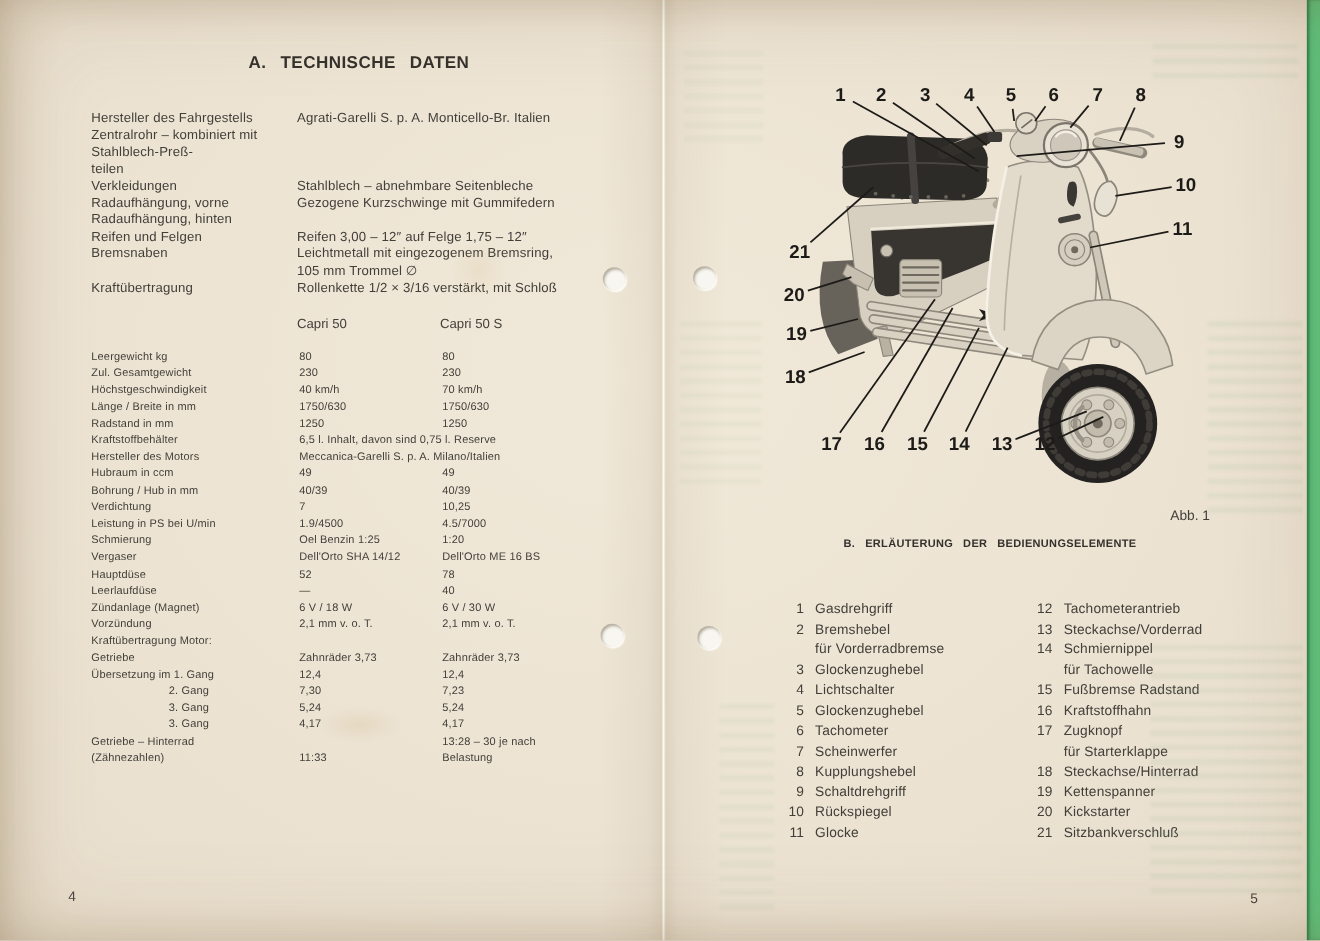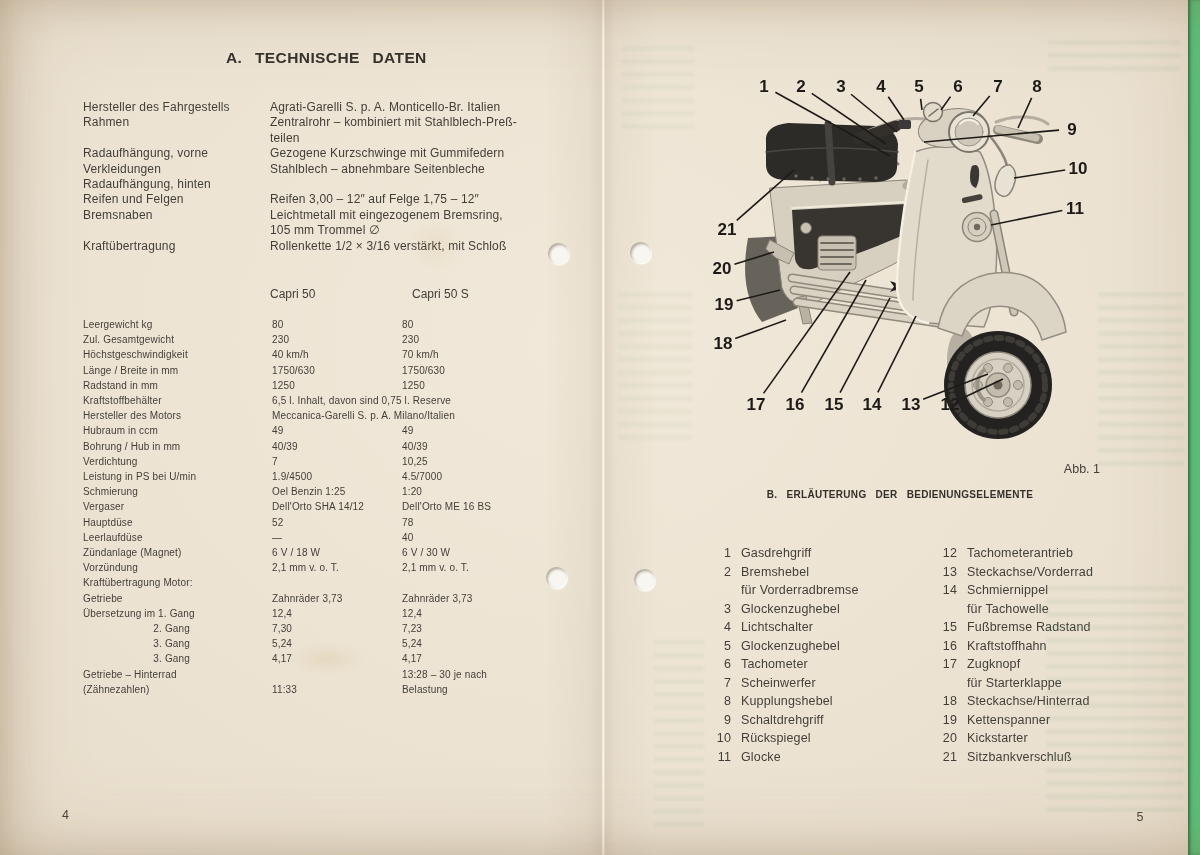--- a/index.html
+++ b/index.html
@@ -68,36 +68,35 @@
   <div class="abs title-a">A. TECHNISCHE DATEN</div>
 
   <div class="abs spec-list" id="spec-list">
       <div class="spec-row">
         <div class="spec-label">Hersteller des Fahrgestells</div>
         <div class="spec-value">
           <div>Agrati-Garelli S. p. A. Monticello-Br. Italien</div>
         </div>
       </div>
       <div class="spec-row">
-        <div class="spec-label">Rahmen</div>
         <div class="spec-value">
           <div>Zentralrohr – kombiniert mit Stahlblech-Preß-</div>
           <div>teilen</div>
         </div>
       </div>
       <div class="spec-row">
+        <div class="spec-label">Verkleidungen</div>
+        <div class="spec-value">
+          <div>Stahlblech – abnehmbare Seitenbleche</div>
+        </div>
+      </div>
+      <div class="spec-row">
         <div class="spec-label">Radaufhängung, vorne</div>
         <div class="spec-value">
           <div>Gezogene Kurzschwinge mit Gummifedern</div>
-        </div>
-      </div>
-      <div class="spec-row">
-        <div class="spec-label">Verkleidungen</div>
-        <div class="spec-value">
-          <div>Stahlblech – abnehmbare Seitenbleche</div>
         </div>
       </div>
       <div class="spec-row">
         <div class="spec-label">Radaufhängung, hinten</div>
       </div>
       <div class="spec-row">
         <div class="spec-label">Reifen und Felgen</div>
         <div class="spec-value">
           <div>Reifen 3,00 – 12″ auf Felge 1,75 – 12″</div>
         </div>
@@ -111,21 +110,21 @@
       </div>
       <div class="spec-row">
         <div class="spec-label">Kraftübertragung</div>
         <div class="spec-value">
           <div>Rollenkette 1/2 × 3/16 verstärkt, mit Schloß</div>
         </div>
       </div>
     </div>
 
   <div class="abs cap-head" style="left:270px;">Capri 50</div>
-  <div class="abs cap-head" style="left:400px;margin-left:12px;">Capri 50 S</div>
+  <div class="abs cap-head" style="left:400px;">Capri 50 S</div>
 
   <div class="abs main-table" id="main-table">
       <div class="t-row">
         <div class="t-label">Leergewicht kg</div>
         <div class="t-c1">80</div>
         <div class="t-c2">80</div>
       </div>
       <div class="t-row">
         <div class="t-label">Zul. Gesamtgewicht</div>
         <div class="t-c1">230</div>

